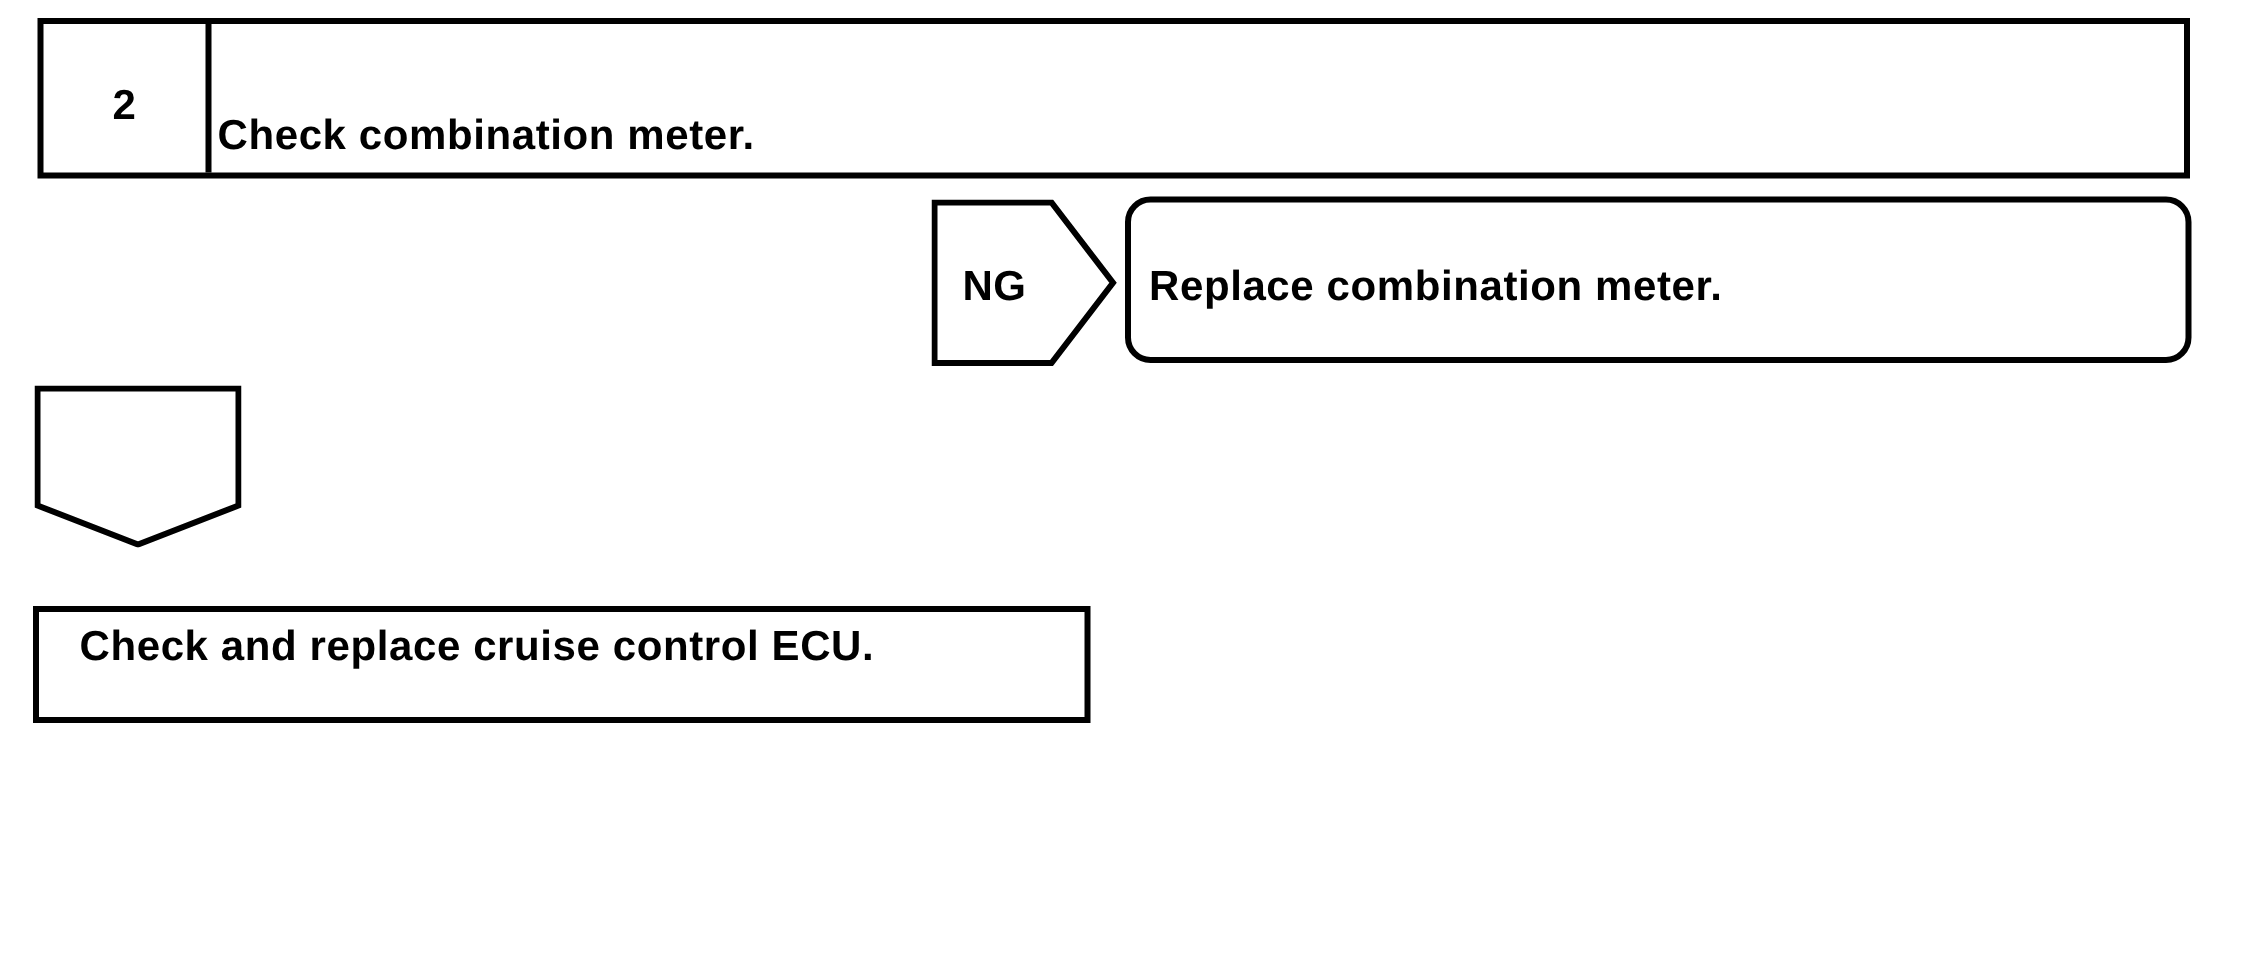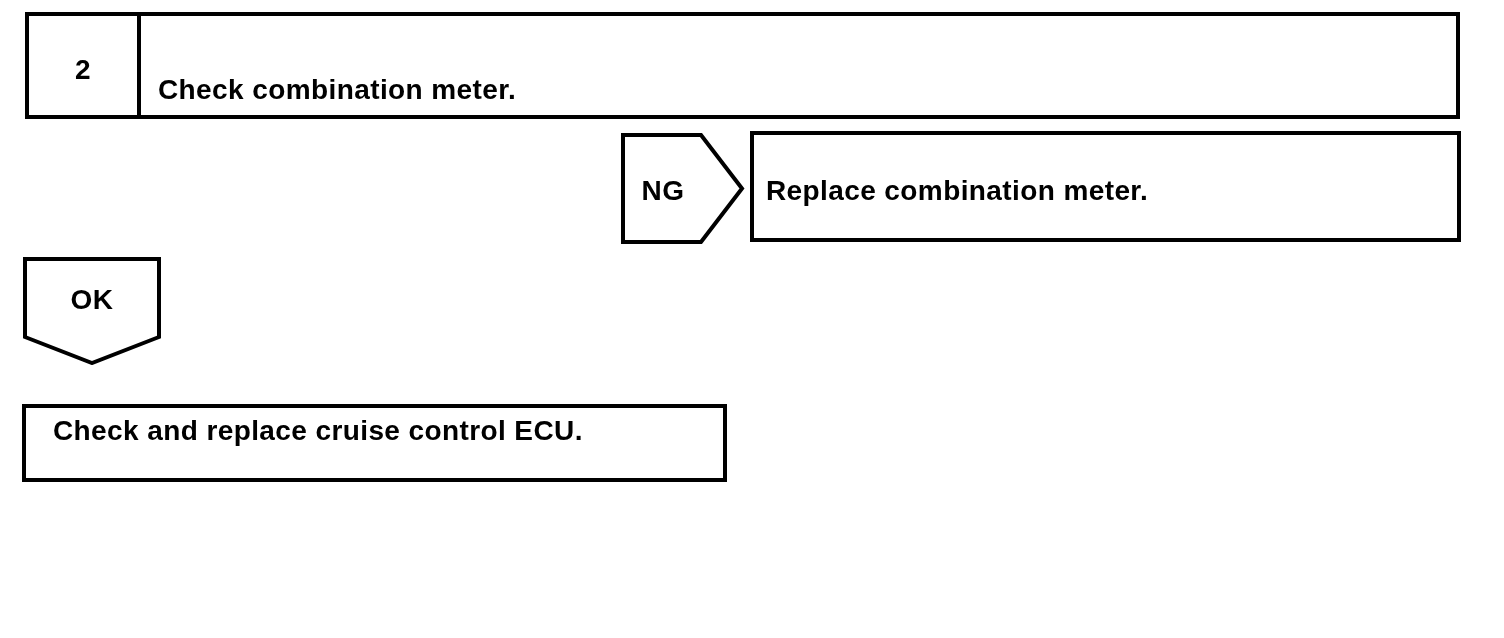--- a/index.html
+++ b/index.html
@@ -45,21 +45,21 @@
     border-right: 4px solid #000000;
     display: flex;
     align-items: center;
     justify-content: center;
     padding-top: 8px;
   }
   .step-title {
     flex: 1;
     display: flex;
     align-items: center;
-    padding-left: 17px;
+    padding-left: 4px;
     padding-top: 8px;
     margin-top: 40px;
   }
   
   .ng-tag {
     position: absolute;
     left: 621px;
     top: 133px;
     width: 124px;
     height: 111px;
@@ -83,20 +83,21 @@
     box-sizing: border-box;
   }
   
   .ng-box {
     left: 750px;
     top: 131px;
     width: 711px;
     height: 111px;
     padding-left: 12px;
     padding-top: 8px;
+    border-radius: 17px;
   }
   
   .ok-tag {
     position: absolute;
     left: 23px;
     top: 257px;
     width: 138px;
     height: 108px;
   }
   .ok-tag svg {
@@ -145,20 +146,19 @@
   </div>
 
   <div class="box ng-box">
     <span class="bold-label">Replace combination meter.</span>
   </div>
 
   <div class="ok-tag">
     <svg width="138" height="108" viewBox="0 0 138 108">
       <polygon points="2,2 136,2 136,80 69,106 2,80" fill="#ffffff" stroke="#000000" stroke-width="4" stroke-linejoin="miter"></polygon>
     </svg>
-    <span class="tag-label bold-label">OK</span>
   </div>
 
   <div class="box ok-box">
     <span class="bold-label">Check and replace cruise control ECU.</span>
   </div>
 
 </div>
 
 </body></html>

